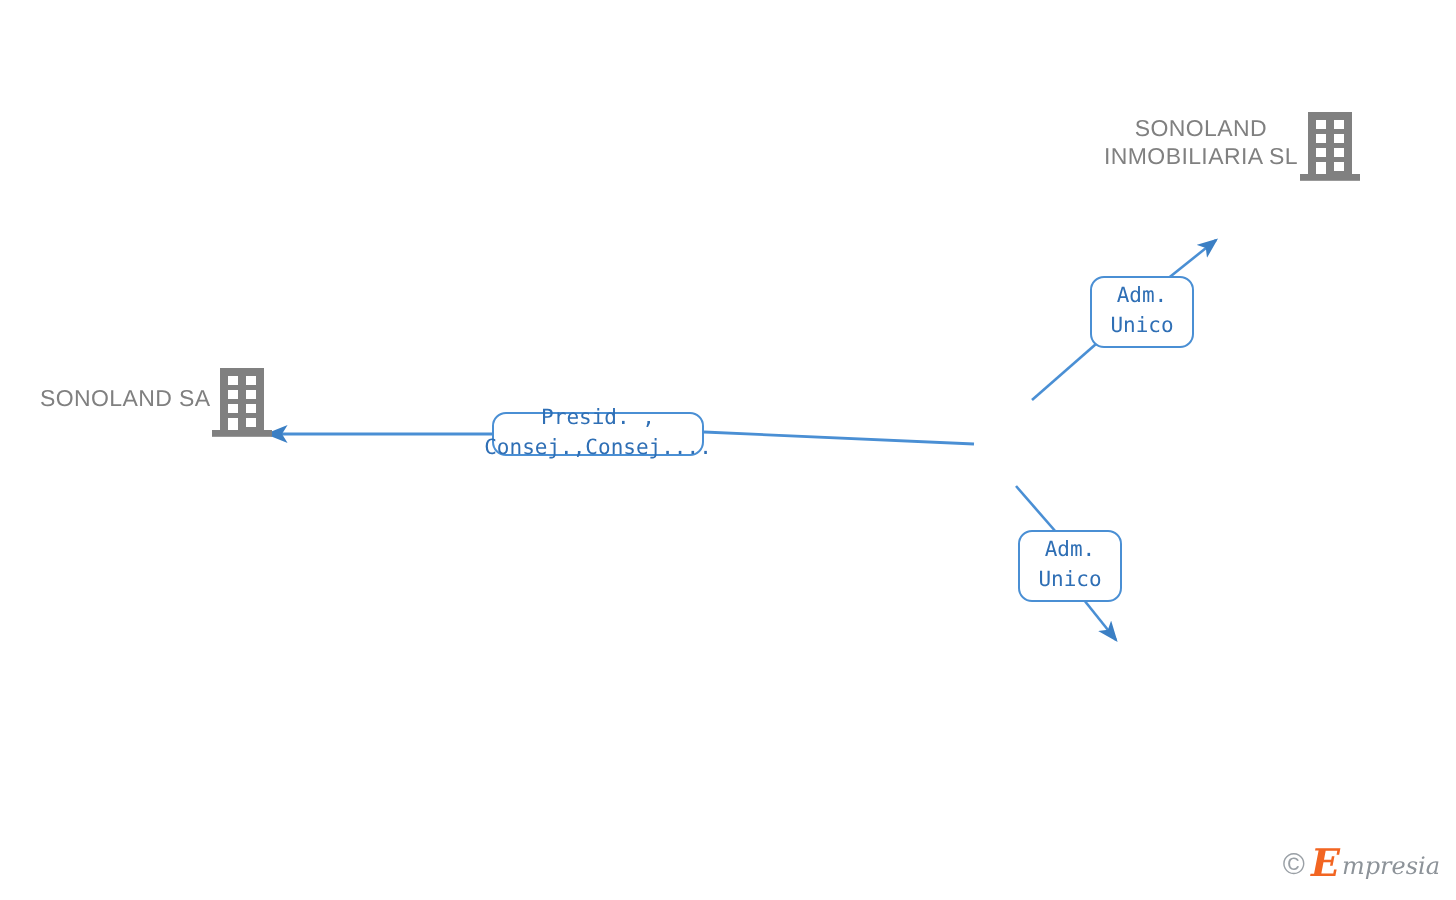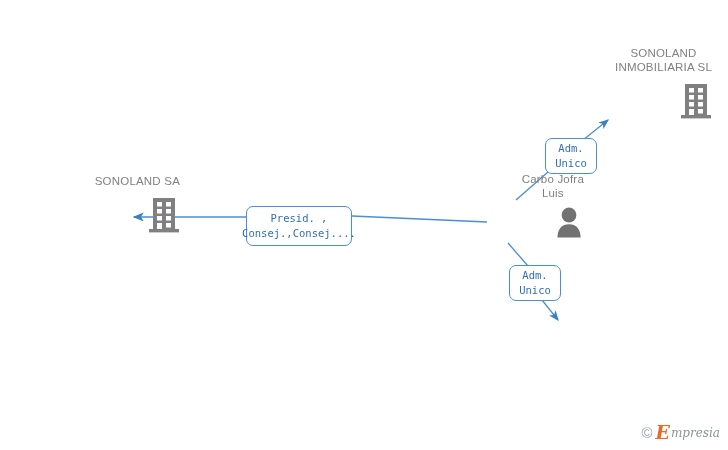--- a/index.html
+++ b/index.html
@@ -23,22 +23,21 @@
     top: 0;
     width: 728px;
     height: 450px;
     pointer-events: none;
   }
 
   
   .node {
     position: absolute;
     display: flex;
-    flex-direction: column;
-    align-items: flex-end;
+    align-items: center;
     width: 160px;
   }
   .node-label {
     color: #808080;
     font-size: 11.5px;
     line-height: 14px;
     text-align: center;
     letter-spacing: 0.2px;
     white-space: pre-line;
     font-family: "Liberation Sans", sans-serif;
@@ -166,36 +165,26 @@
         <rect x="9" y="13" width="5" height="4.5" fill="#ffffff"></rect>
         <rect x="18" y="13" width="5" height="4.5" fill="#ffffff"></rect>
         <rect x="9" y="20" width="5" height="4.5" fill="#ffffff"></rect>
         <rect x="18" y="20" width="5" height="4.5" fill="#ffffff"></rect>
         <rect x="9" y="27" width="5" height="6" fill="#ffffff"></rect>
         <rect x="18" y="27" width="5" height="4.5" fill="#ffffff"></rect>
       </svg>
     </span>
   </div>
 
-  <div class="node" style="left:424px; top:172px;">
-    <div class="node-label">Carbo Jofra
-Luis</div>
-    <span class="person" style="margin-top:6px;">
-      <svg width="30" height="32" viewBox="0 0 30 32">
-        <circle cx="15" cy="9" r="7.4" fill="#727272"></circle>
-        <path d="M15 18.2 C6.5 18.2 3.6 24.2 3.4 31.5 L26.6 31.5 C26.4 24.2 23.5 18.2 15 18.2 Z" fill="#727272"></path>
-      </svg>
-    </span>
-  </div>
 
 
   <div class="relbox" style="left:545px; top:138px; width:52px; height:36px;">Adm.
 Unico</div>
 
-  <div class="relbox" style="left:246px; top:206px; width:106px; height:40px;">Presid. ,
+  <div class="relbox" style="left:246px; top:206px; width:106px; height:22px;">Presid. ,
 Consej.,Consej....</div>
 
   <div class="relbox" style="left:509px; top:265px; width:52px; height:36px;">Adm.
 Unico</div>
 
   <div id="watermark">
     <span class="copy">©</span>
     <span class="brand-e">E</span>
     <span class="brand-rest">mpresia</span>
   </div>

